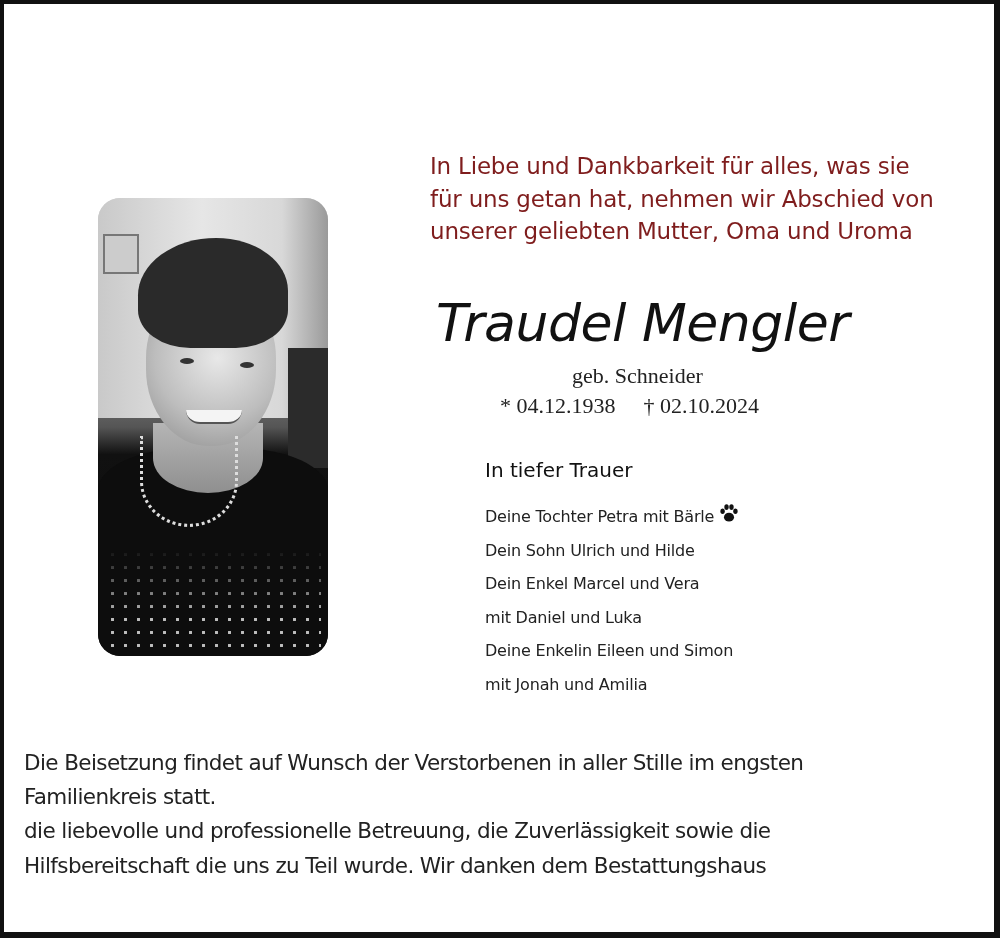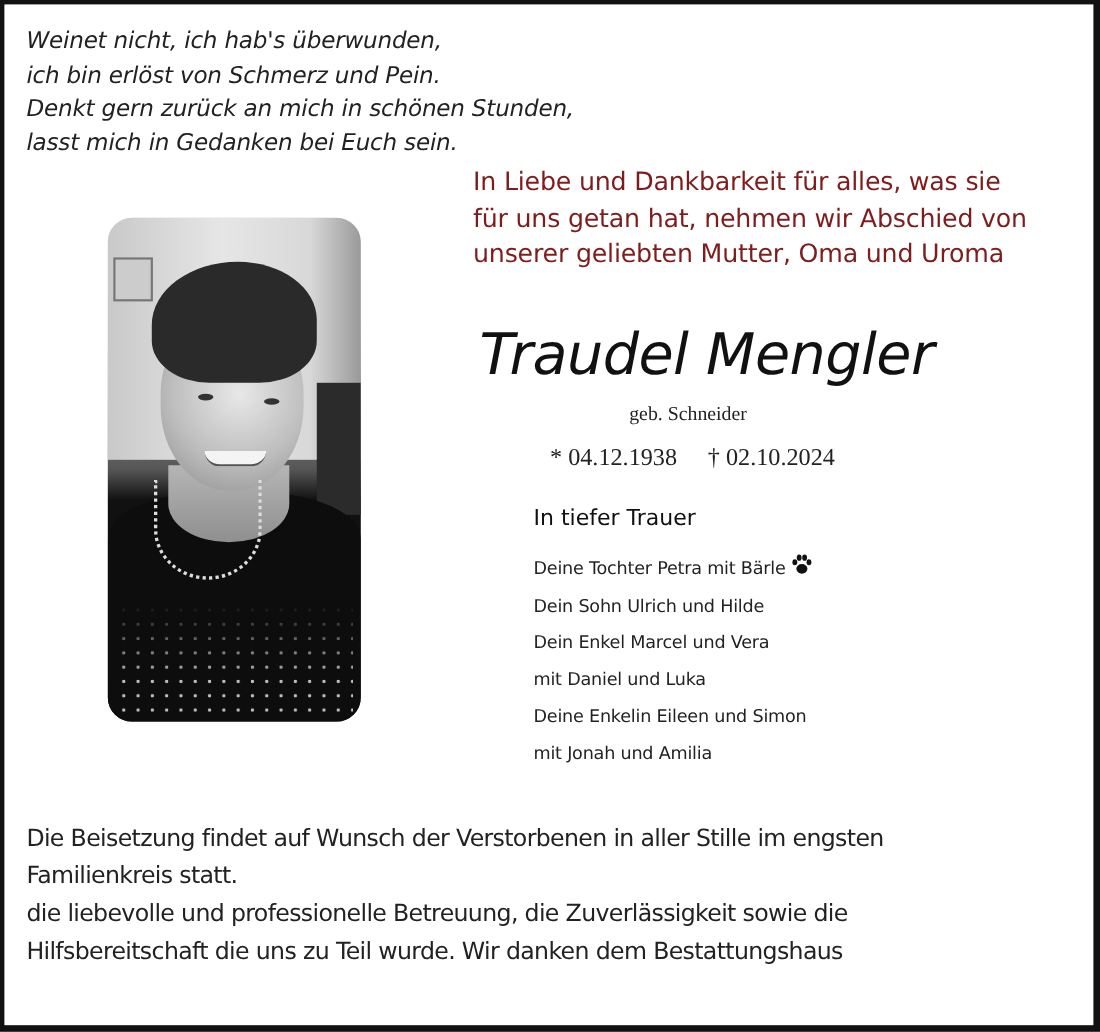--- a/index.html
+++ b/index.html
@@ -41,24 +41,24 @@
   .photo .dots { position:absolute; left:8px; top:350px; width:215px; height:100px;
     background-image: radial-gradient(circle, #ddd 1.4px, transparent 1.8px); background-size: 13px 13px; opacity:0.85;
     -webkit-mask: linear-gradient(180deg, transparent 0, #000 70%); mask: linear-gradient(180deg, transparent 0, #000 70%); }
   .name {
     position: absolute; left: 432px; top: 284px;
     font-style: italic; font-size: 52px; line-height: 70px; letter-spacing: -0.5px; color: #111;
     white-space: nowrap;
   }
   .nee {
     position: absolute; left: 568px; top: 358px;
-    font-family: "Liberation Serif", serif; font-size: 18px; line-height: 28px; color: #222; white-space: nowrap;
+    font-family: "Liberation Serif", serif; font-size: 22px; line-height: 28px; color: #222; white-space: nowrap;
   }
   .dates {
-    position: absolute; left: 496px; top: 398px;
+    position: absolute; left: 496px; top: 388px;
     font-family: "Liberation Serif", serif; font-size: 22px; line-height: 28px; color: #222; white-space: nowrap;
   }
   .dates span + span { margin-left: 28px; }
   .mourning-title {
     position: absolute; left: 481px; top: 452px; font-size: 20px; line-height: 28px; color: #111; white-space: nowrap;
   }
   .mourners {
     position: absolute; left: 481px; top: 496px; font-size: 16px; line-height: 33.5px; letter-spacing: -0.2px; color: #222;
   }
   .mourners div { white-space: nowrap; }
@@ -67,26 +67,20 @@
     position: absolute; left: 20px; top: 742px; width: 960px;
     font-size: 21.5px; line-height: 34.2px; letter-spacing: -0.6px; color: #222;
   }
   .footer div { white-space: nowrap; }
 </style>
 </head>
 <body>
 
 <div class="card">
 
-  <div class="poem">
-    <div>Weinet nicht, ich hab's überwunden,</div>
-    <div>ich bin erlöst von Schmerz und Pein.</div>
-    <div>Denkt gern zurück an mich in schönen Stunden,</div>
-    <div>lasst mich in Gedanken bei Euch sein.</div>
-  </div>
 
   <div class="intro">
     <div>In Liebe und Dankbarkeit für alles, was sie</div>
     <div>für uns getan hat, nehmen wir Abschied von</div>
     <div>unserer geliebten Mutter, Oma und Uroma</div>
   </div>
 
   <div class="photo" title="Portrait photo of the deceased (black and white)">
     <div class="wall"></div>
     <div class="frame"></div>

